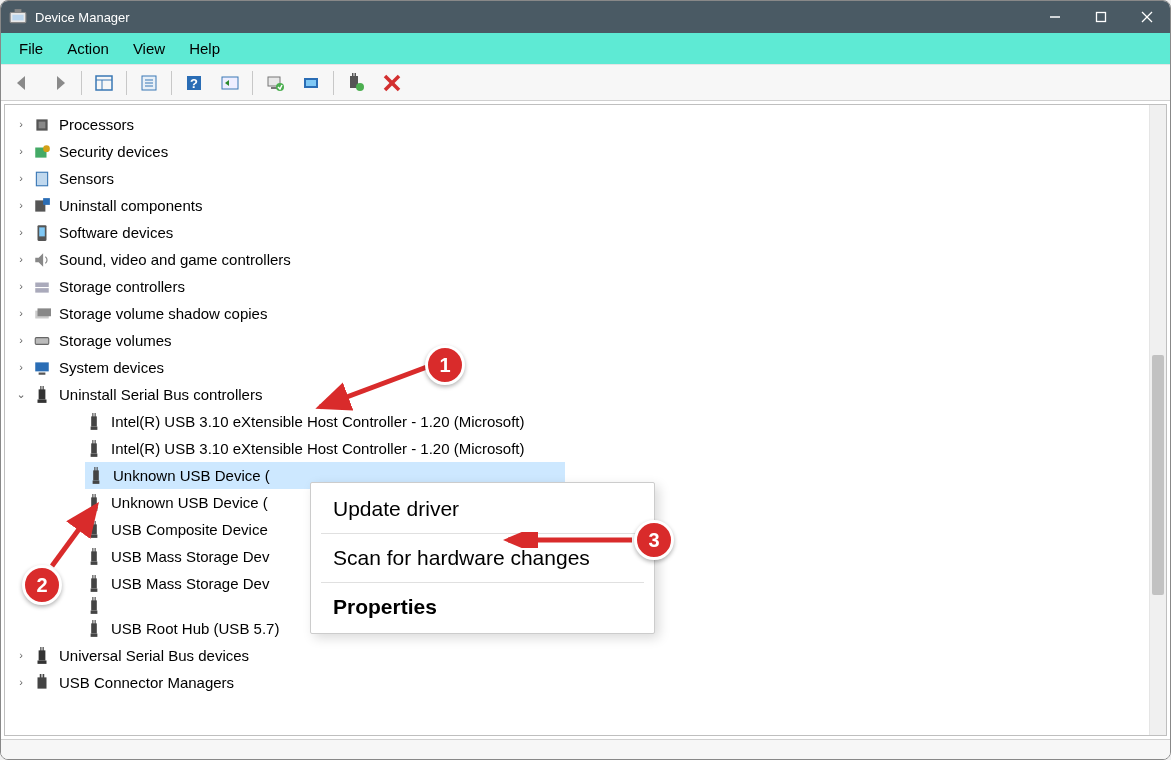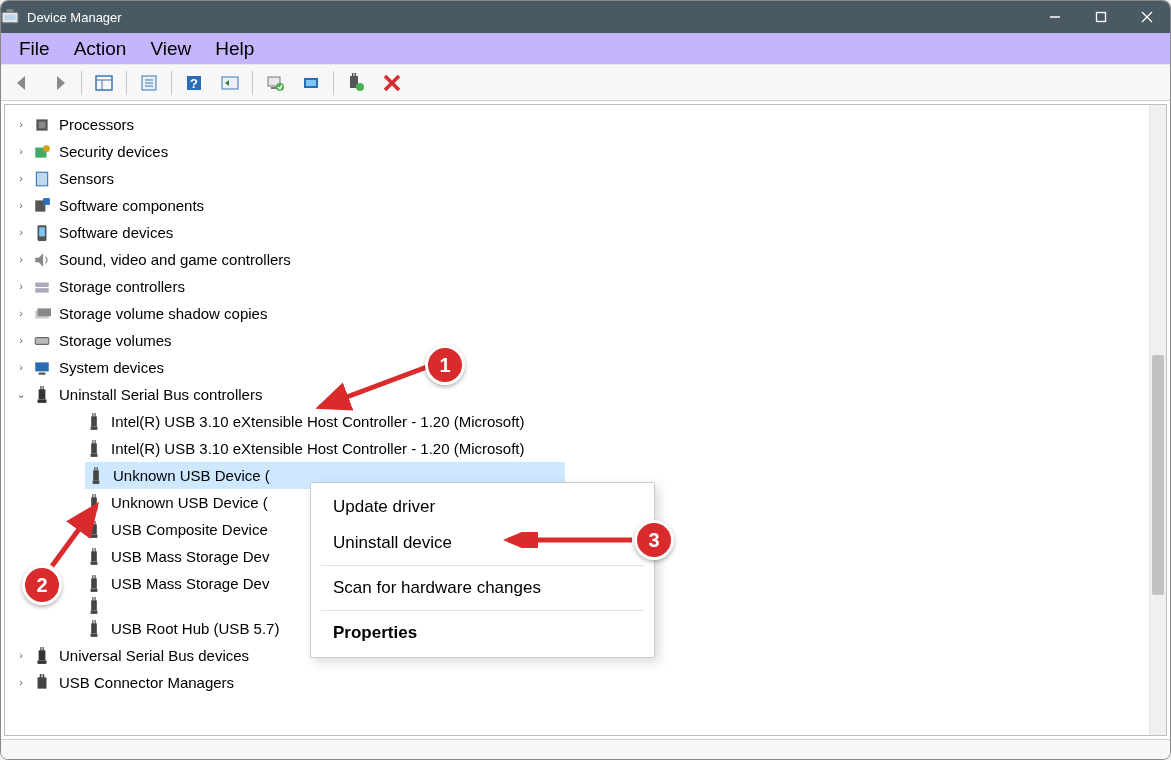--- a/index.html
+++ b/index.html
@@ -1,28 +1,28 @@
 <!DOCTYPE html>
 <html><head>
 <meta charset="utf-8">
 <style>
   * { box-sizing: border-box; margin: 0; padding: 0; }
   body { font-family: "Segoe UI", Tahoma, sans-serif; font-size: 14px; background: #f0f0f0; width: 1171px; height: 760px; overflow: hidden; position: relative; }
 
   .window { width: 1171px; height: 760px; background: #fff; border: 1px solid #888; border-radius: 8px; overflow: hidden; display: flex; flex-direction: column; position: relative; }
 
   
-  .titlebar { height: 32px; background: #4a5a64; color: #fff; display: flex; align-items: center; }
+  .titlebar { height: 32px; background: #4a5a64; color: #fff; display: flex; align-items: center; padding-left: 8px; }
   .titlebar .app-icon { width: 18px; height: 18px; margin-right: 8px; display:flex; align-items:center; justify-content:center; }
   .titlebar .title { flex: 1; font-size: 13px; }
   .titlebar .ctrls { display: flex; }
   .titlebar .ctrl { width: 46px; height: 32px; display: flex; align-items: center; justify-content: center; color: #fff; }
 
   
-  .menubar { height: 32px; background: #c4b5fd; display: flex; align-items: center; padding: 0 6px; border-bottom: 1px solid #e5e5e5; font-size: 19px; }
+  .menubar { height: 32px; background: #5eead4; display: flex; align-items: center; padding: 0 6px; border-bottom: 1px solid #e5e5e5; font-size: 15px; }
   .menubar .mitem { padding: 4px 12px; }
 
   
   .toolbar { height: 36px; background: #f7f7f7; border-bottom: 1px solid #d0d0d0; display: flex; align-items: center; padding: 0 4px; gap: 0; }
   .toolbar .tbtn { width: 34px; height: 28px; display:flex; align-items:center; justify-content:center; border: 1px solid transparent; margin: 0 1px; border-radius: 2px; }
   .toolbar .sep { width: 1px; height: 24px; background: #c8c8c8; margin: 0 4px; }
   .toolbar svg { width: 20px; height: 20px; }
 
   
   .treewrap { flex: 1; overflow: hidden; position: relative; border: 1px solid #bfbfbf; margin: 3px; background:#fff; display:flex; }
@@ -30,21 +30,21 @@
   .node { display:flex; align-items:center; padding-left: 28px; white-space: nowrap; }
   .node.child { padding-left: 80px; text-align: center; }
   .node .chev { width: 16px; margin-left:-20px; margin-right:4px; color:#666; font-size:11px; display:inline-flex; justify-content:center; }
   .node .icon { width: 18px; height:18px; margin-right: 8px; display:inline-flex; align-items:center; justify-content:center; }
 
   .scrollbar { width: 17px; background: #f0f0f0; border-left:1px solid #e5e5e5; position:relative; }
   .scrollthumb { position:absolute; left:2px; right:2px; top: 250px; height: 240px; background:#c2c2c2; border-radius:2px; }
   .statusspace { height: 20px; background:#f7f7f7; border-top:1px solid #d0d0d0; }
 
   
-  .ctxmenu { position:absolute; left: 310px; top: 482px; width: 345px; background:#fff; border:1px solid #ccc; border-radius:2px; box-shadow: 4px 4px 12px rgba(0,0,0,.15); padding: 6px 0; font-size:17px; }
+  .ctxmenu { position:absolute; left: 310px; top: 482px; width: 345px; background:#fff; border:1px solid #ccc; border-radius:2px; box-shadow: 4px 4px 12px rgba(0,0,0,.15); padding: 6px 0; font-size:21px; }
   .ctxmenu .citem { padding: 8px 22px; }
   .ctxmenu .csep { height:1px; background:#e0e0e0; margin: 4px 10px; }
   .ctxmenu .bold { font-weight:700; }
 
   
   .badge { position:absolute; width:40px; height:40px; border-radius:50%; background:#d92b2b; color:#fff; font-size:20px; font-weight:700; display:flex; align-items:center; justify-content:center; border: 3px solid #fff; box-shadow: 0 2px 4px rgba(0,0,0,.3); z-index:50; }
   .arrow { position:absolute; z-index:40; }
 </style>
 </head>
 <body>
@@ -192,21 +192,21 @@
           <span class="label">Sensors</span>
         </div>
         <div class="node">
           <span class="chev">›</span>
           <span class="icon">
             <svg viewBox="0 0 16 16">
               <rect x="2" y="3" width="9" height="10" fill="#555"></rect>
               <rect x="9" y="1" width="6" height="6" fill="#2a6db5"></rect>
             </svg>
           </span>
-          <span class="label">Software components</span>
+          <span class="label">Uninstall components</span>
         </div>
         <div class="node">
           <span class="chev">›</span>
           <span class="icon">
             <svg viewBox="0 0 16 16">
               <rect x="4" y="1" width="8" height="14" rx="1" fill="#555"></rect>
               <rect x="5.5" y="3" width="5" height="8" fill="#7fc8f5"></rect>
             </svg>
           </span>
           <span class="label">Software devices</span>
@@ -399,21 +399,20 @@
     <div class="scrollbar">
       <div class="scrollthumb"></div>
     </div>
   </div>
   <div class="statusspace"></div>
 
 </div>
 
 <div class="ctxmenu">
   <div class="citem">Update driver</div>
-  <div class="citem">Uninstall device</div>
   <div class="csep"></div>
   <div class="citem">Scan for hardware changes</div>
   <div class="csep"></div>
   <div class="citem bold">Properties</div>
 </div>
 
 <div class="badge" style="left:425px; top:345px;">1</div>
 <svg class="arrow" style="left:312px; top:365px;" width="125" height="50">
   <defs>
       <marker id="ah1" markerWidth="8" markerHeight="8" refX="6" refY="3" orient="auto">

